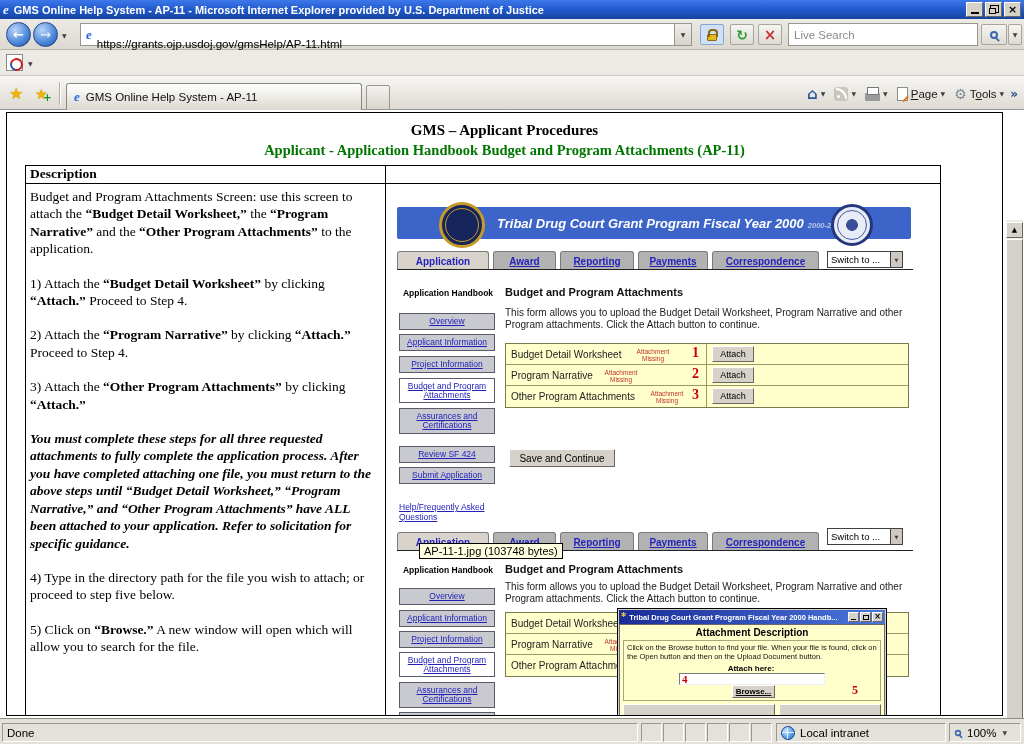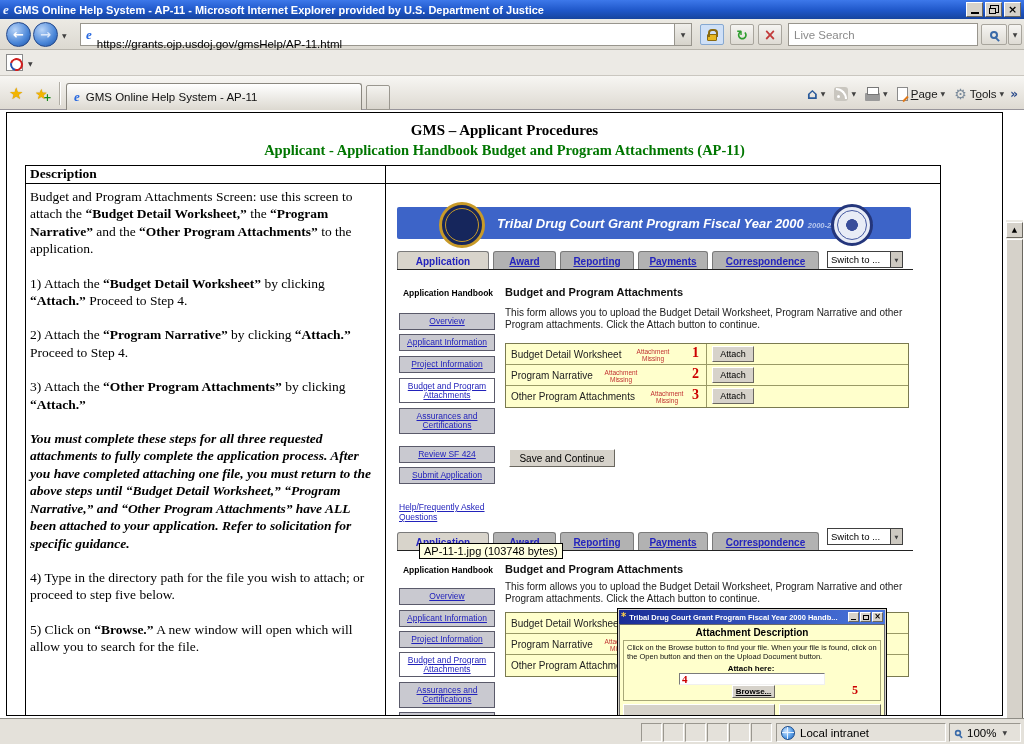--- a/index.html
+++ b/index.html
@@ -526,20 +526,23 @@
   <div class="vscroll">
     <span class="vs-btn raised" style="top:2px;">
         <span>▲</span>
       </span>
     <span class="vs-thumb raised"></span>
 
   </div>
 </div>
 
 <div class="statusbar">
+  <span class="spanel sunken" style="left:2px;width:636px;">
+    <span>Done</span>
+  </span>
   <span class="spanel sunken" style="left:641px;width:21px;"></span>
   <span class="spanel sunken" style="left:663px;width:21px;"></span>
   <span class="spanel sunken" style="left:685px;width:21px;"></span>
   <span class="spanel sunken" style="left:707px;width:21px;"></span>
   <span class="spanel sunken" style="left:729px;width:21px;"></span>
   <span class="spanel sunken" style="left:751px;width:21px;"></span>
   <span class="spanel sunken" style="left:776px;width:170px;">
     <span class="globe"></span>
     <span style="margin-left:5px;">Local intranet</span>
   </span>

